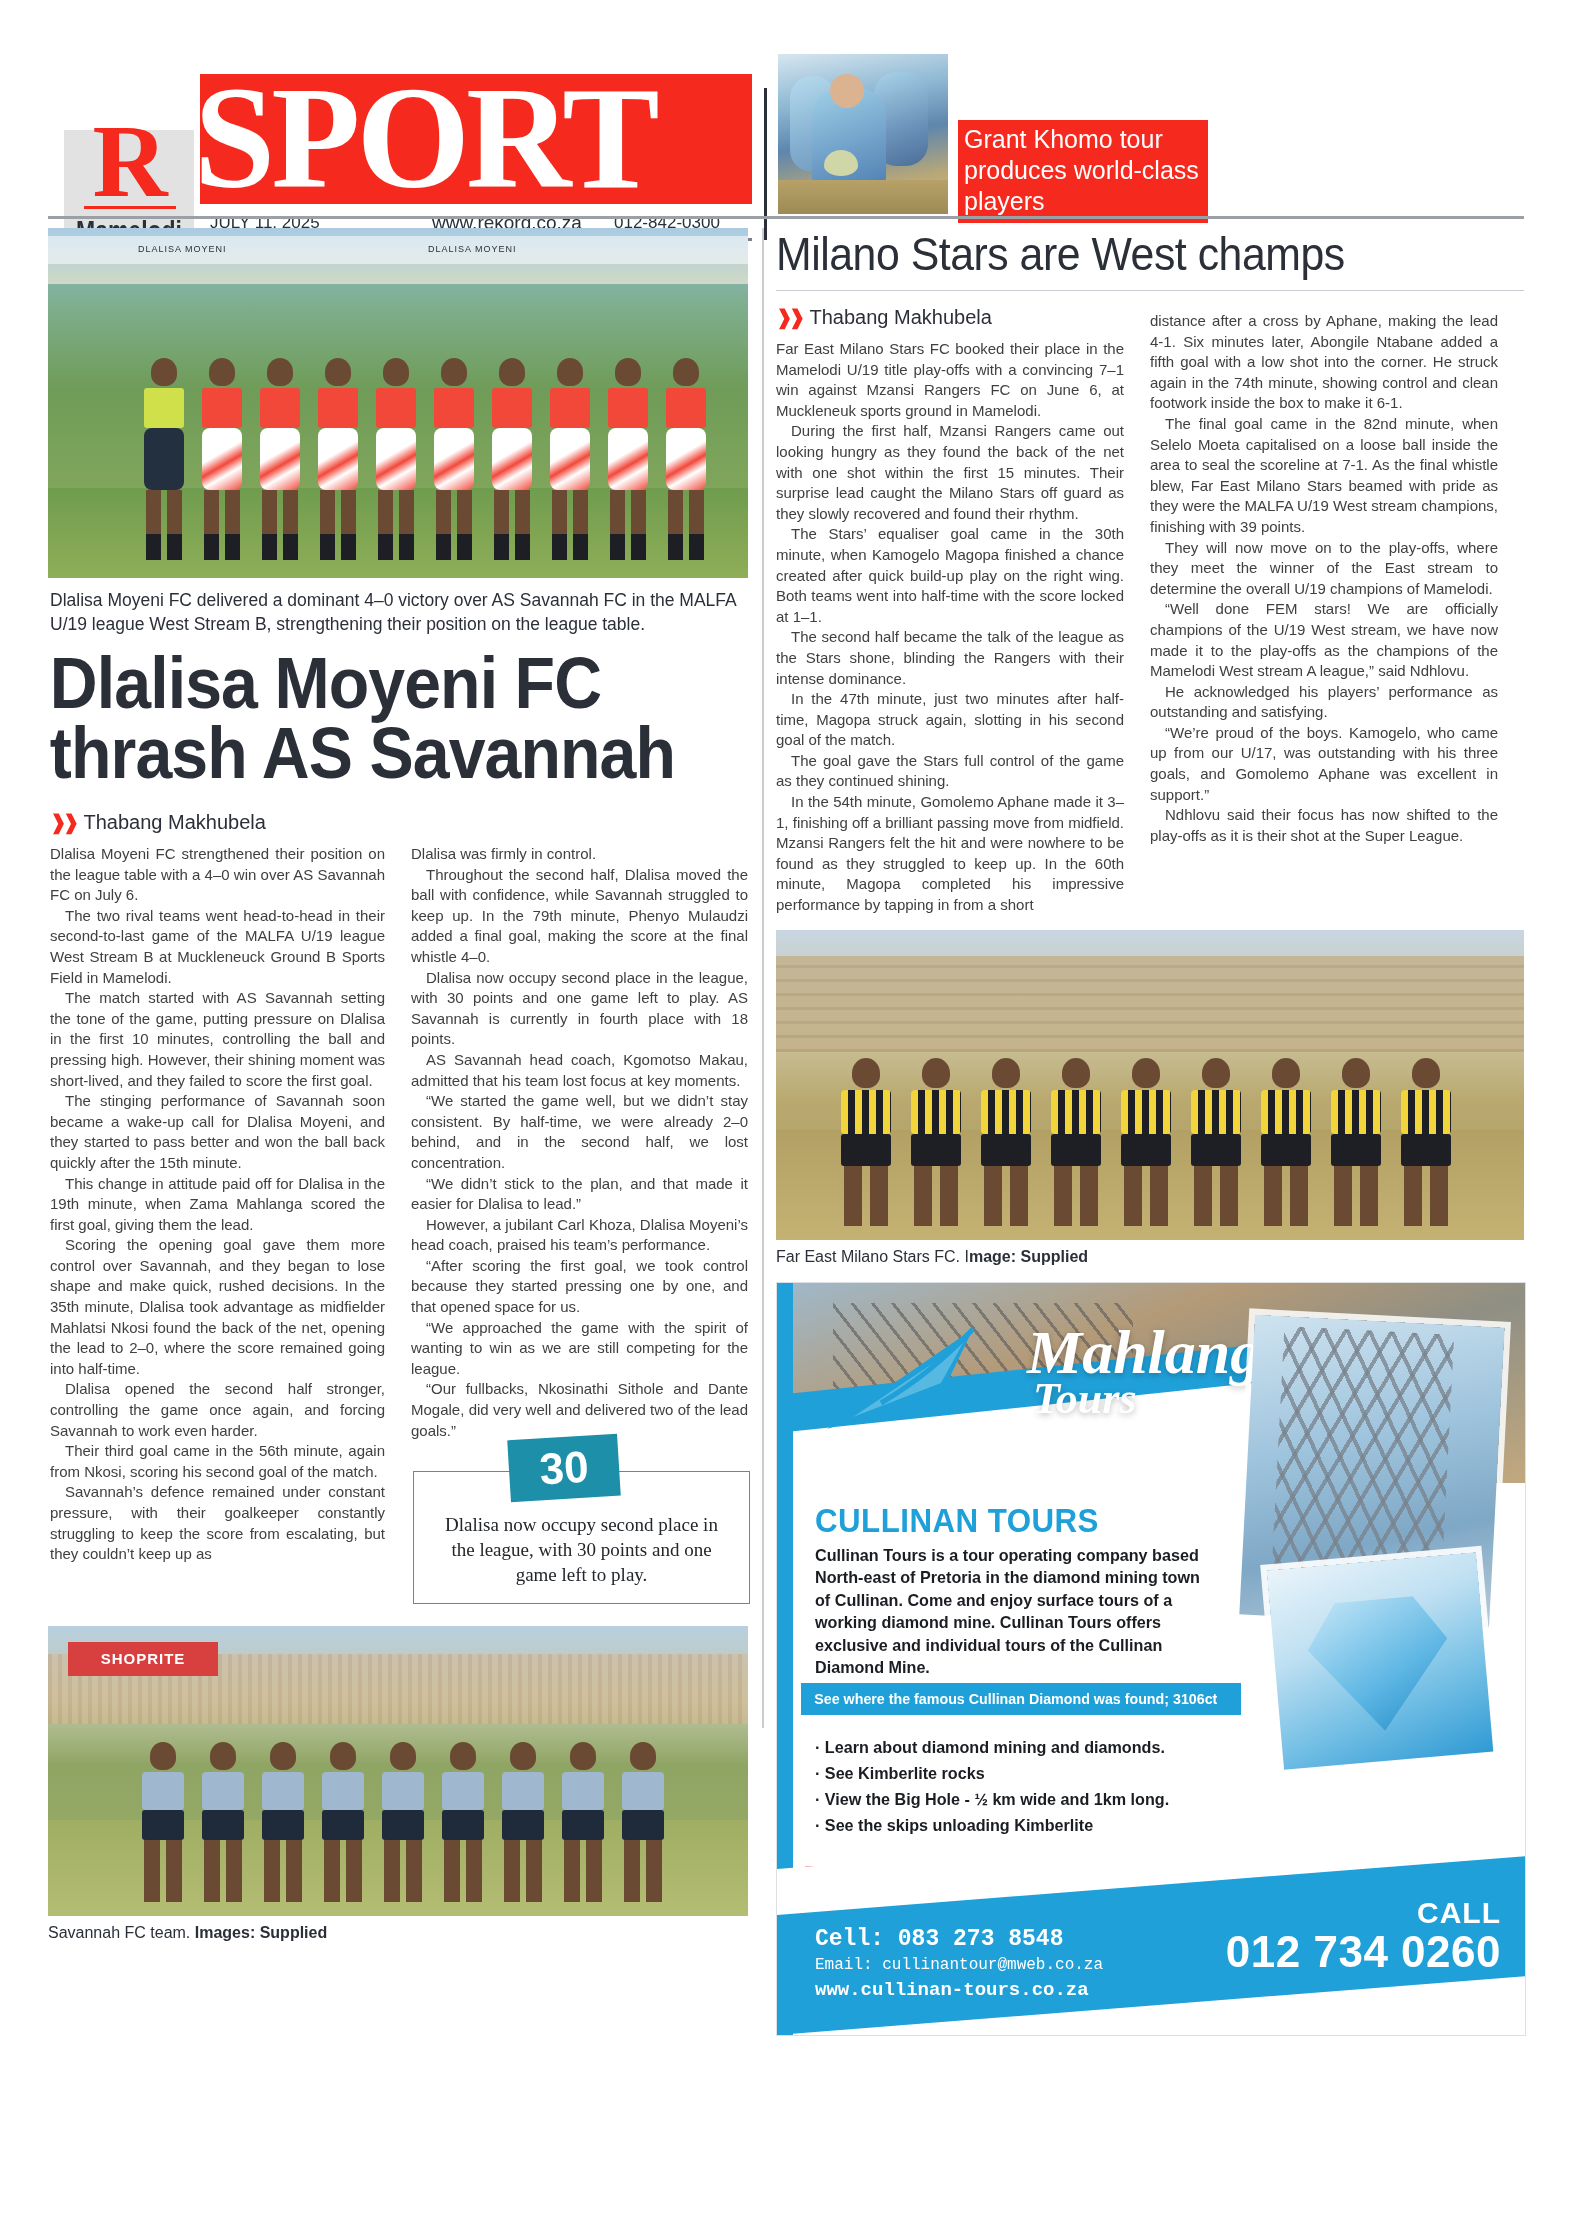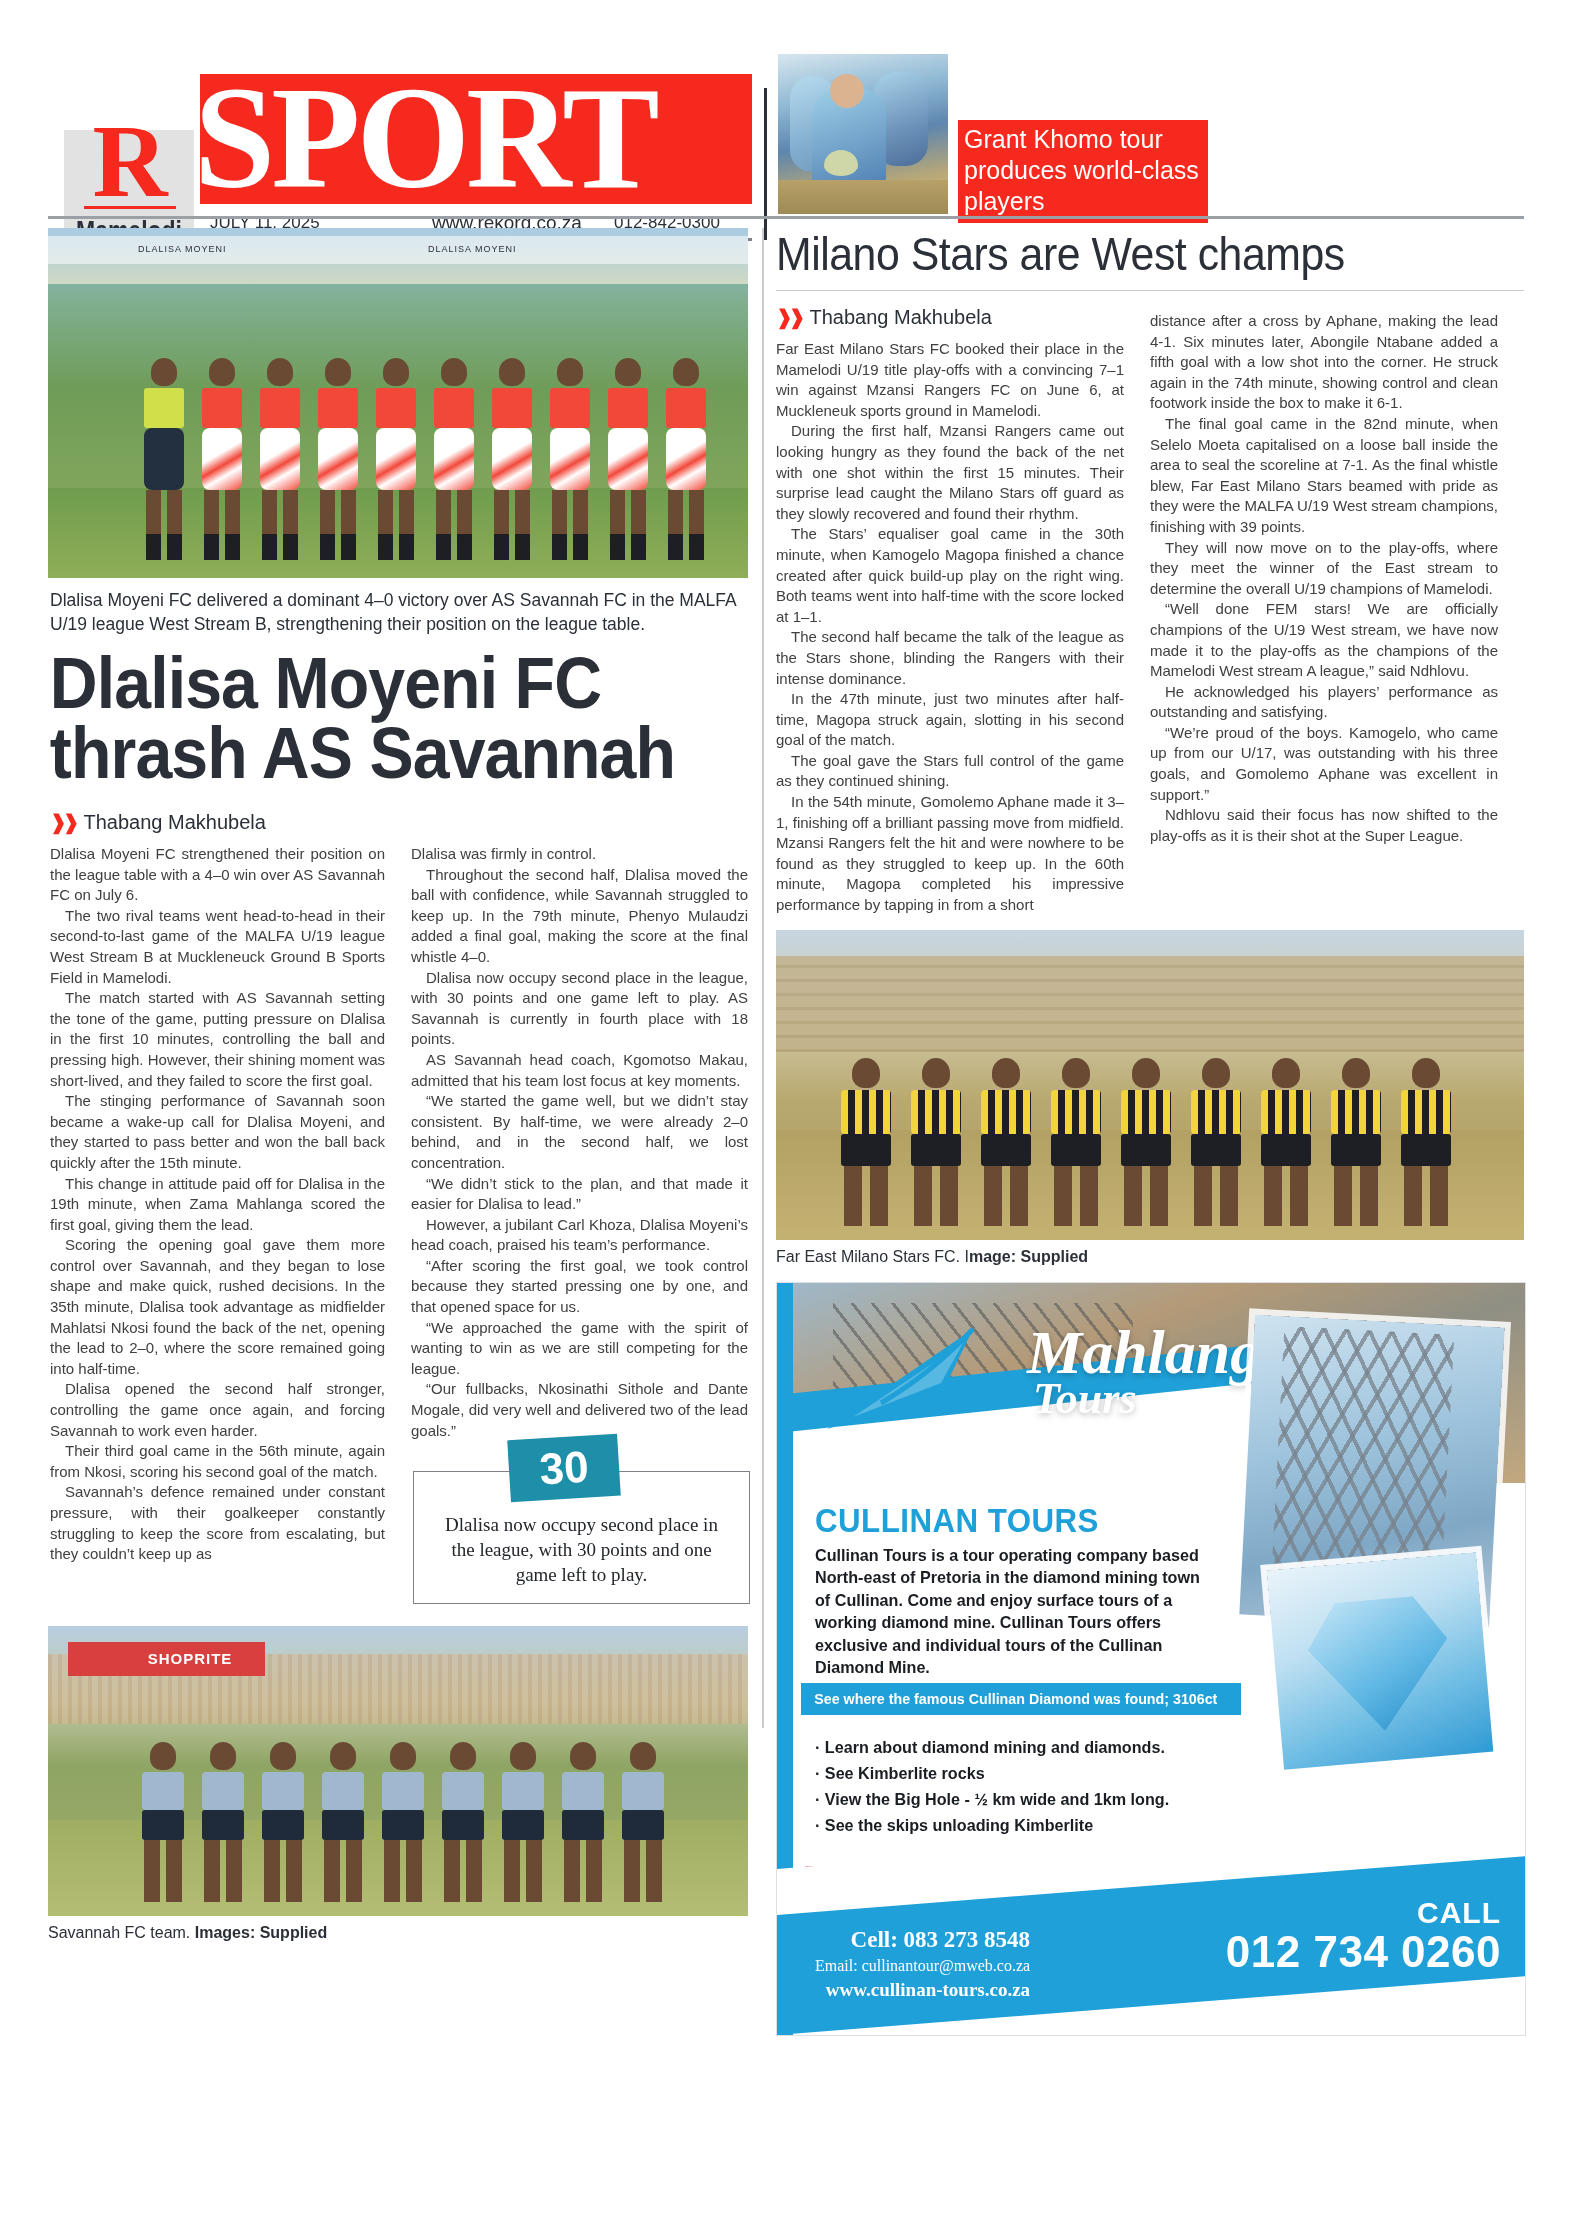--- a/index.html
+++ b/index.html
@@ -148,21 +148,21 @@
     color:#23262b;text-align:center;
   }
 
   
   .bot-photo{
     position:relative;width:700px;height:290px;margin-top:22px;overflow:hidden;
     background:linear-gradient(#b9cfe0 0%,#c2c9a8 26%,#8fa564 48%,#9fae6a 100%);
   }
   .bp-fence{position:absolute;left:0;top:28px;width:100%;height:70px;
     background:repeating-linear-gradient(90deg,#c9a27a 0 4px,#d8b894 4px 10px);opacity:.55;}
-  .bp-shop{position:absolute;left:20px;top:16px;width:150px;height:34px;background:#d84040;padding-left:47px;}
+  .bp-shop{position:absolute;left:20px;top:16px;width:150px;height:34px;background:#d84040;}
   .bp-shop span{display:block;color:#fff;font-family:"Liberation Sans",sans-serif;
     font-weight:700;font-size:15px;line-height:34px;text-align:center;letter-spacing:1px;}
   .bp-grass{position:absolute;left:0;bottom:0;width:100%;height:96px;
     background:linear-gradient(#9fae63,#b4bd74);}
   .player2{position:absolute;bottom:14px;width:50px;}
   .player2 .sht{width:42px;height:38px;margin:0 auto;background:#9fb8d0;border-radius:4px;}
   .player2 .sh{width:42px;height:30px;margin:0 auto;background:#1f2b3a;border-radius:3px;}
   .player2 .lg{width:42px;height:62px;margin:0 auto;position:relative;}
   .player2 .lg i{position:absolute;top:0;width:16px;height:62px;background:#6b4a33;}
   .player2 .lg i.a{left:2px}.player2 .lg i.b{right:2px}
@@ -257,21 +257,21 @@
   .ad-botwhite{position:absolute;left:0;bottom:96px;width:760px;height:70px;background:#ffffff;
     transform:skewY(-4.5deg);transform-origin:left bottom;}
   .ad-call{
     position:absolute;right:24px;bottom:60px;text-align:right;color:#ffffff;
     font-family:"Liberation Sans",sans-serif;font-weight:700;
   }
   .ad-call .c1{font-size:30px;line-height:32px;letter-spacing:1px;}
   .ad-call .c2{font-size:44px;line-height:46px;letter-spacing:.5px;}
   .ad-contact{
     position:absolute;left:38px;bottom:32px;color:#ffffff;
-    font-family:Liberation Serif, serif;font-weight:700;text-align:right;
+    font-family:Liberation Mono, monospace;font-weight:700;
   }
   .ad-contact .l1{font-size:23px;line-height:29px;}
   .ad-contact .l2{font-size:16px;line-height:23px;font-weight:400;}
   .ad-contact .l3{font-size:19px;line-height:26px;}
   .ad-photo2{position:absolute;right:28px;top:38px;width:250px;height:300px;
     background:linear-gradient(165deg,#cfe3f0 0%,#9fc4dd 40%,#7fa8c6 70%,#b9cbd8 100%);
     transform:rotate(3deg);box-shadow:0 0 0 6px rgba(255,255,255,.85);}
   .ad-photo2 .tw{position:absolute;left:30px;top:10px;width:170px;height:270px;
     background:repeating-linear-gradient(62deg,rgba(120,130,140,.75) 0 4px,transparent 4px 20px),
                repeating-linear-gradient(-62deg,rgba(120,130,140,.75) 0 4px,transparent 4px 20px);}

